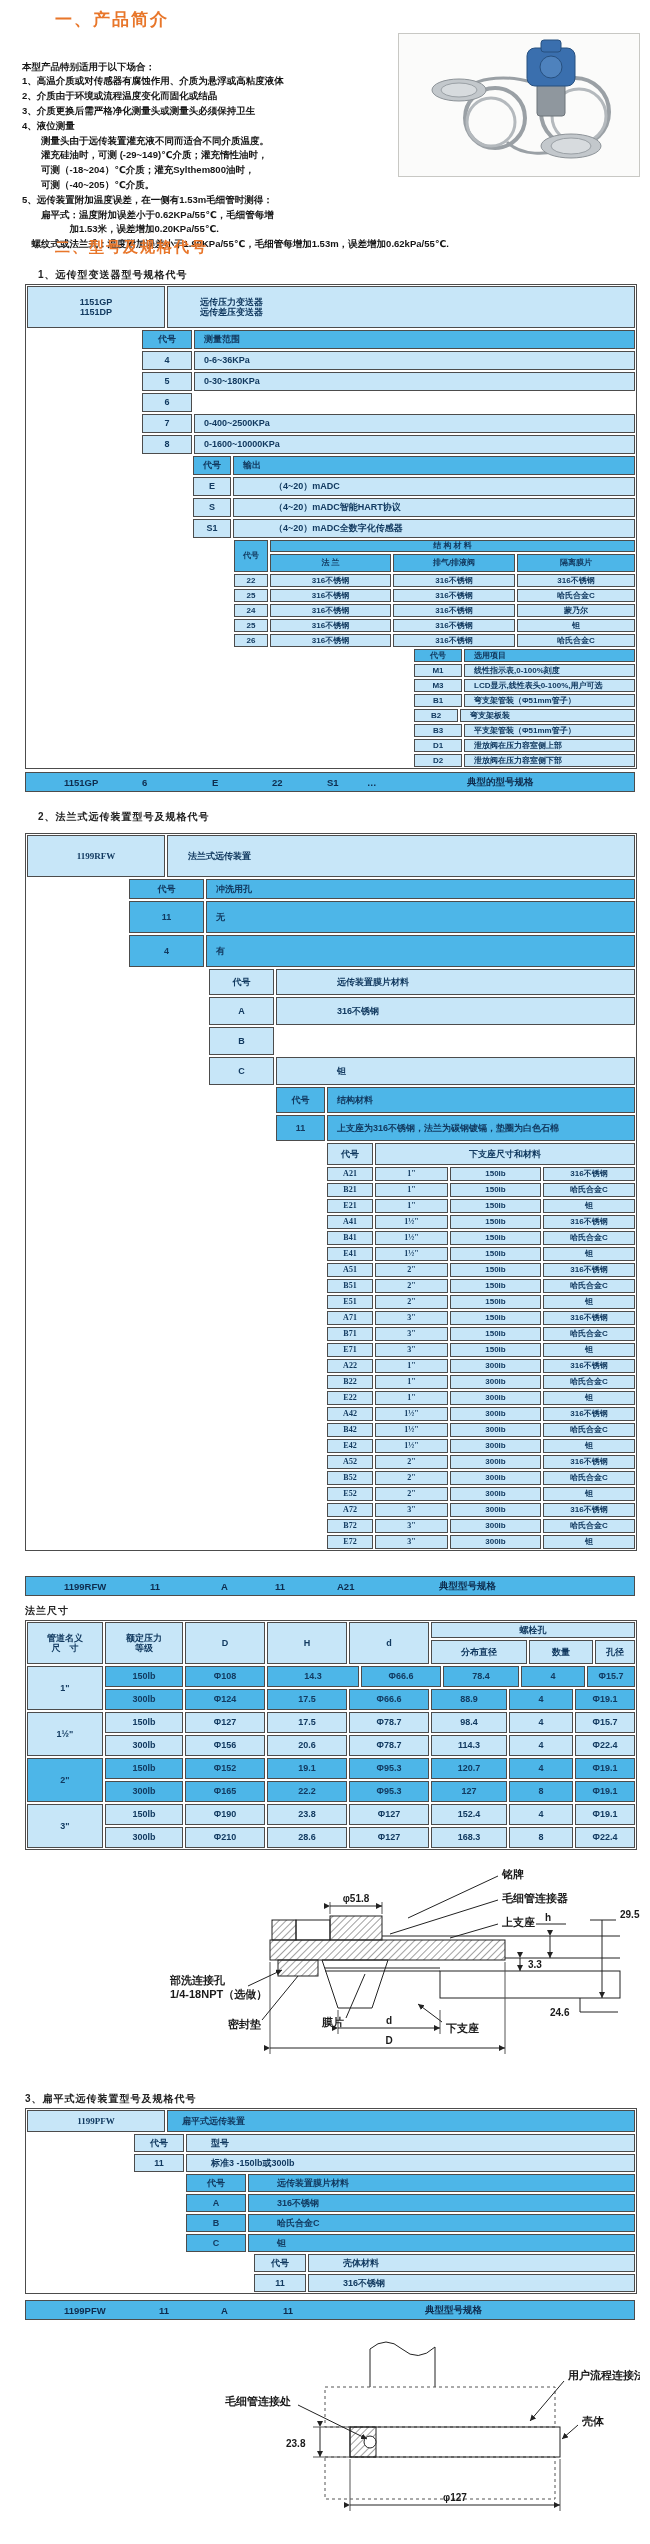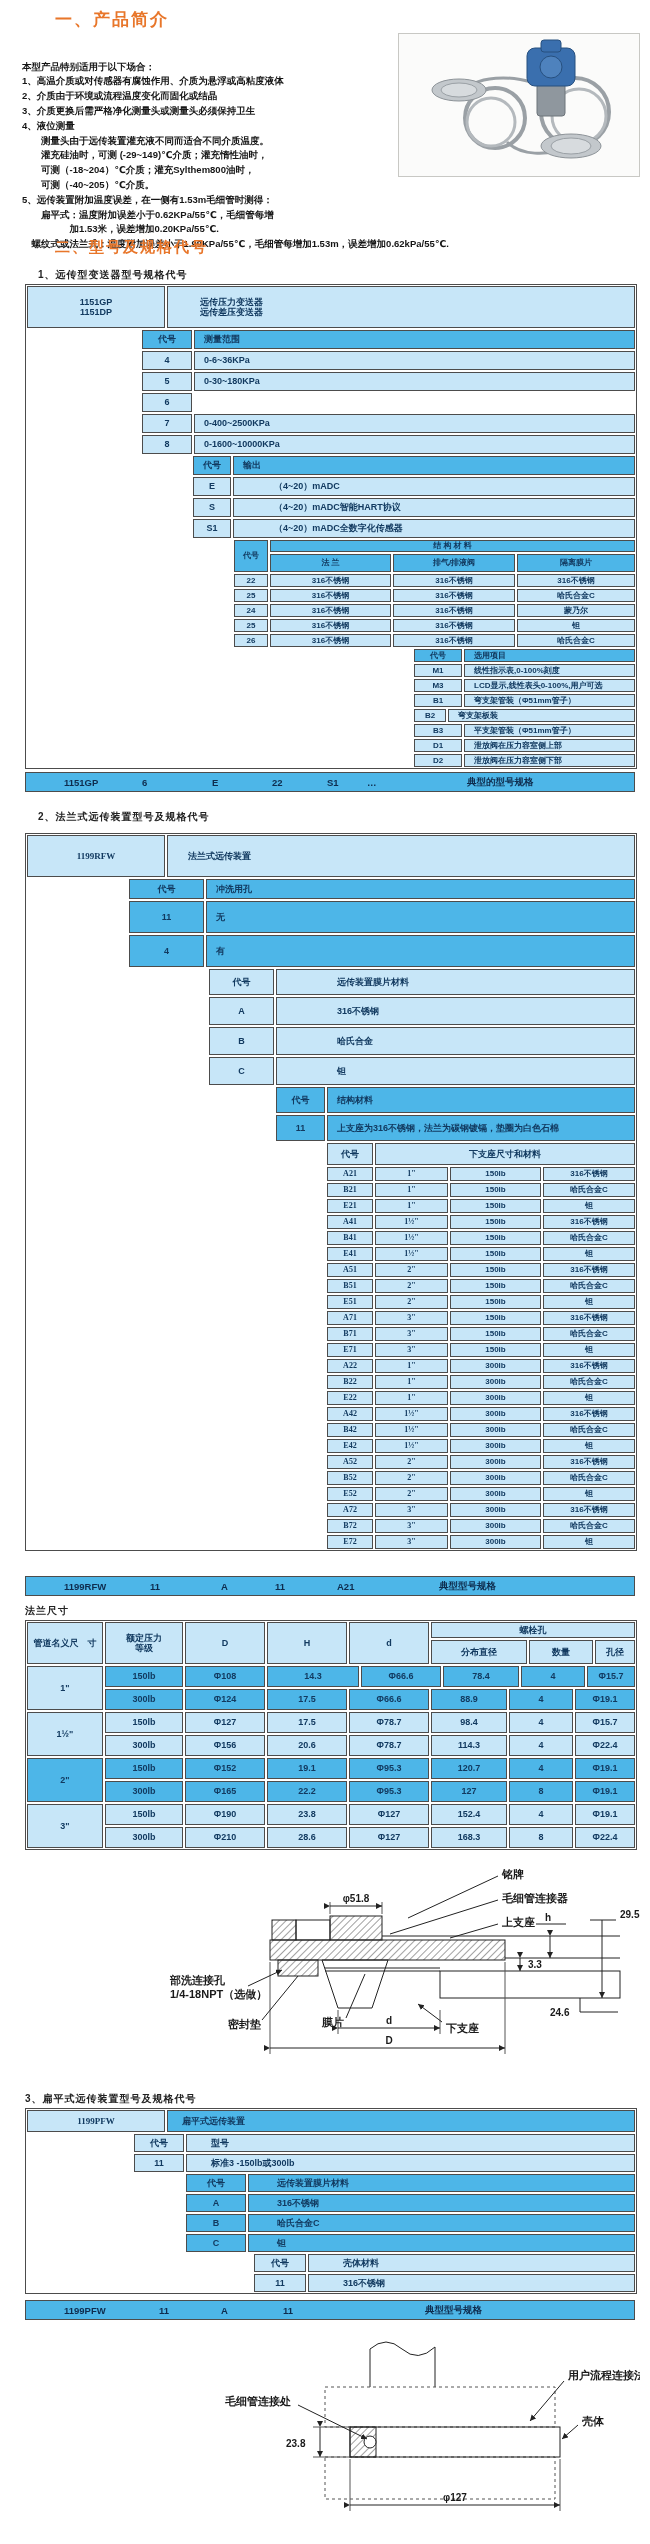--- a/index.html
+++ b/index.html
@@ -192,21 +192,21 @@
         <div class="c lit sm" style="width:48px">M3</div>
         <div class="c lit sm left" style="flex:1">LCD显示,线性表头0-100%,用户可选</div>
       </div>
         <div class="r h15">
         <div class="f" style="width:385px"></div>
         <div class="c lit sm" style="width:48px">B1</div>
         <div class="c lit sm left" style="flex:1">弯支架管装（Φ51mm管子）</div>
       </div>
         <div class="r h15">
         <div class="f" style="width:385px"></div>
-        <div class="c lit sm" style="width:32px">B2</div>
+        <div class="c lit sm" style="width:44px">B2</div>
         <div class="c lit sm left" style="flex:1">弯支架板装</div>
       </div>
         <div class="r h15">
         <div class="f" style="width:385px"></div>
         <div class="c lit sm" style="width:48px">B3</div>
         <div class="c lit sm left" style="flex:1">平支架管装（Φ51mm管子）</div>
       </div>
         <div class="r h15">
         <div class="f" style="width:385px"></div>
         <div class="c lit sm" style="width:48px">D1</div>
@@ -261,21 +261,20 @@
     </div>
     <div>
         <div class="r h30">
         <div class="f" style="width:180px"></div>
         <div class="c lit" style="width:65px">A</div>
         <div class="c lit left" style="flex:1;padding-left:60px;">316不锈钢</div>
       </div>
         <div class="r h30">
         <div class="f" style="width:180px"></div>
         <div class="c lit" style="width:65px">B</div>
-        <div class="c lit left" style="flex:1;padding-left:60px;">哈氏合金</div>
       </div>
         <div class="r h30">
         <div class="f" style="width:180px"></div>
         <div class="c lit" style="width:65px">C</div>
         <div class="c lit left" style="flex:1;padding-left:60px;">钽</div>
       </div>
       </div>
     <div class="r h28">
       <div class="f" style="width:247px"></div>
       <div class="c mid" style="width:49px">代号</div>
@@ -469,21 +468,21 @@
     <span style="width:54px">A</span>
     <span style="width:62px">11</span>
     <span style="width:62px">A21</span>
     <span style="margin-left:40px">典型型号规格</span>
   </div>
 
   <div class="subt" style="left:25px;top:1604px;">法兰尺寸</div>
 
   <div class="t" style="left:25px;top:1620px;width:610px;">
     <div class="r" style="height:44px">
-      <div class="c lit" style="width:76px;">
+      <div class="c lit" style="width:76px;flex-direction:column;">
         <span>管道名义</span>
         <span>尺　寸</span>
       </div>
       <div class="c lit" style="width:78px;flex-direction:column;">
         <span>额定压力</span>
         <span>等级</span>
       </div>
       <div class="c lit" style="width:80px">D</div>
       <div class="c lit" style="width:80px">H</div>
       <div class="c lit" style="width:80px">d</div>

